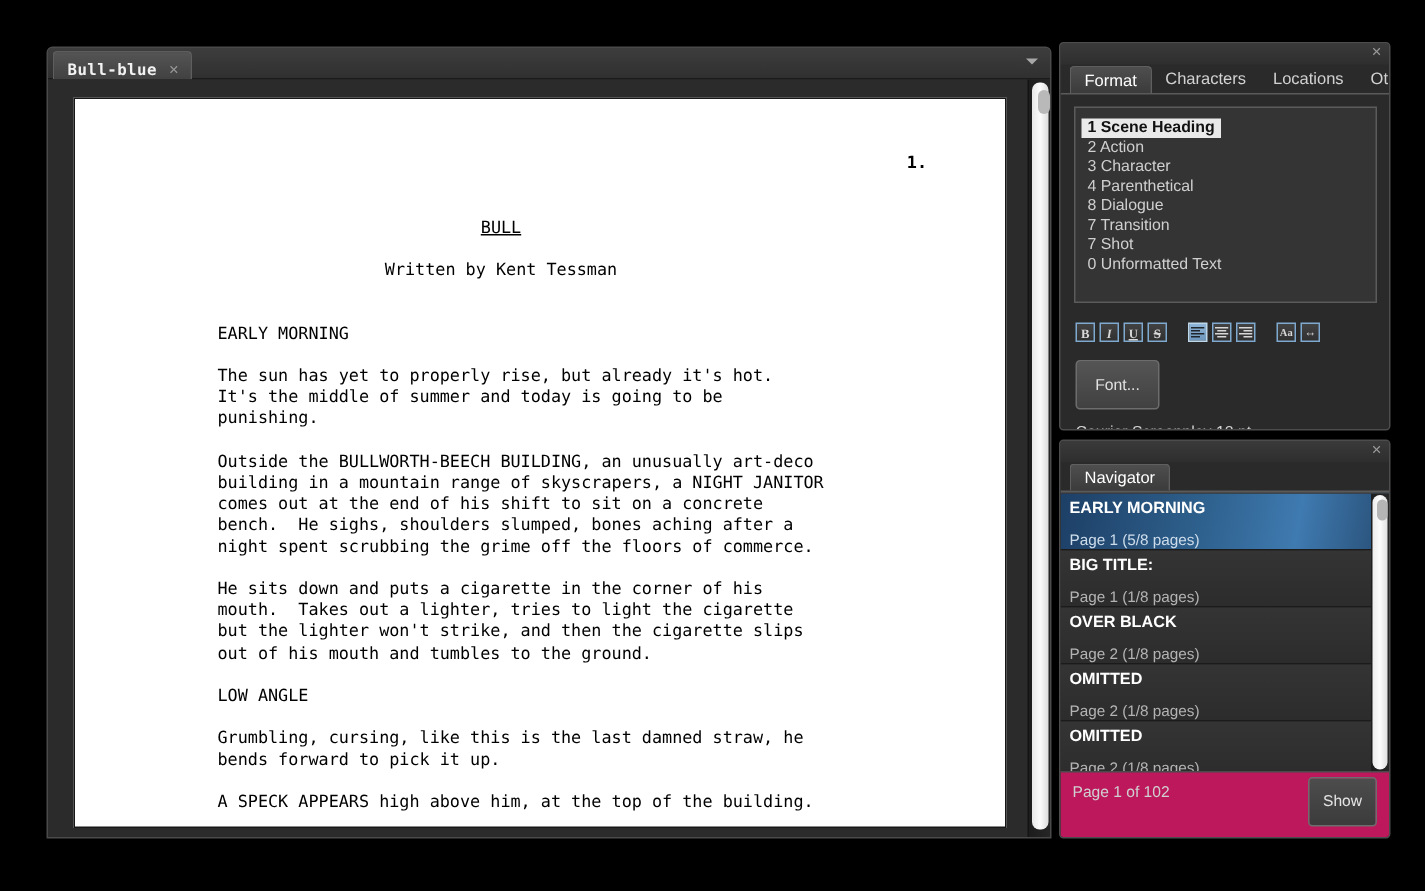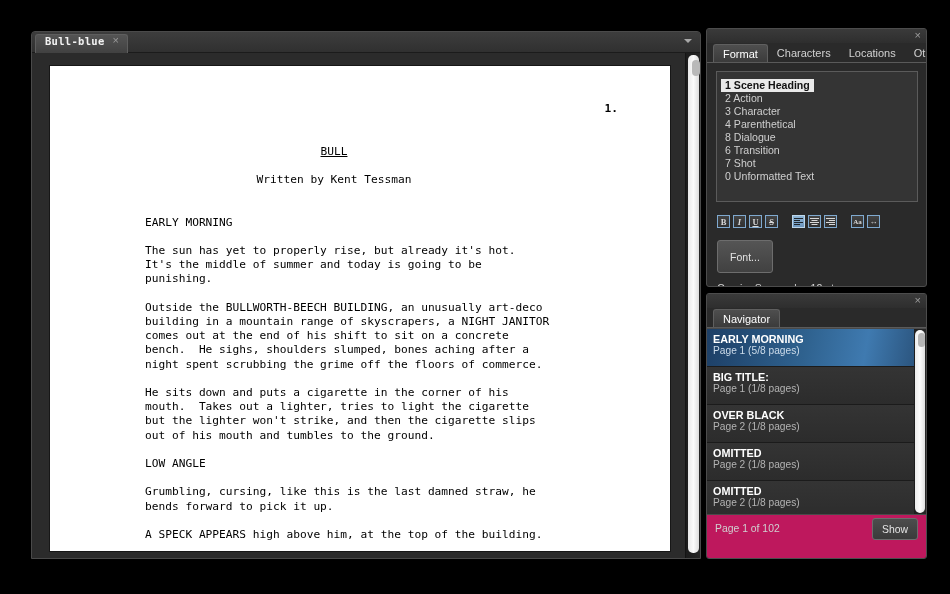--- a/index.html
+++ b/index.html
@@ -22,21 +22,21 @@
     overflow: hidden;
   }
   .tabbar {
     position: relative; height: 21px;
     background: linear-gradient(#3d3d3d, #303030);
     border-bottom: 1px solid #1b1b1b;
   }
   .doctab {
     position: absolute; left: 3px; top: 2px;
     height: 19px; padding: 0 8px 0 9px;
-    display: flex; align-items: flex-start; gap: 8px;
+    display: flex; align-items: flex-end; gap: 8px;
     background: linear-gradient(#545454, #414141);
     border: 1px solid #5e5e5e; border-bottom: none;
     border-top-left-radius: 3px; border-top-right-radius: 3px;
   }
   .doctab .label {
     font-family: "DejaVu Sans Mono", monospace;
     font-size: 10.5px; font-weight: bold; color: #f2f2f2;
     letter-spacing: .3px;
   }
   .doctab .x { font-size: 11px; color: #9a9a9a; line-height: 1; }
@@ -164,21 +164,21 @@
   }
   .nav-item {
     height: 38px; padding: 4px 0 0 6px;
     border-bottom: 1px solid #1b1b1b;
     background: linear-gradient(#343434,#2c2c2c);
   }
   .nav-item.selected {
     background: linear-gradient(100deg,#1d3f66 0%,#2f628f 45%,#3f7ab0 72%,#274d74 100%);
   }
   .nav-title { font-size: 10.8px; font-weight: bold; color: #ffffff; }
-  .nav-sub { font-size: 10.2px; color: #b3b3b3; margin-top: 0; }
+  .nav-sub { font-size: 10.2px; color: #b3b3b3; margin-top: 10px; }
   .nav-item.selected .nav-sub { color: #cddcea; }
   .nav-scrollbar {
     position: absolute; right: 0; top: 0; width: 12px; height: 186px;
     background: linear-gradient(90deg,#1d1d1d,#272727);
   }
   .nav-scrollbar .thumb {
     position: absolute; left: 1px; top: 1px; width: 10px; height: 183px;
     background: linear-gradient(90deg,#ececec,#fcfcfc,#e0e0e0);
     border-radius: 5px;
   }
@@ -189,21 +189,21 @@
   .nav-status {
     position: relative; height: 44px;
     background: #be185d; border-top: 1px solid #4a4a4a;
   }
   .nav-status .pg {
     position: absolute; left: 8px; top: 8px;
     font-size: 10.4px; color: #d0d0d0;
   }
   .show-btn {
     position: absolute; right: 8px; top: 3px;
-    width: 46px; height: 22px;
+    width: 46px; height: 33px;
     background: linear-gradient(#4d4d4d,#3b3b3b);
     border: 1px solid #6d6d6d; border-radius: 3px;
     font-size: 10.4px; color: #e4e4e4;
     display: flex; align-items: center; justify-content: center;
   }
 </style>
 </head>
 <body>
 
 <div class="desktop">
@@ -240,21 +240,21 @@
         <div class="ptab">Locations</div>
         <div class="ptab">Other</div>
       </div>
     <div class="fmt-inner">
       <div class="fmt-list" id="fmt-list">
           <div class="fmt-row"><span class="fmt-item selected">1 Scene Heading</span></div>
           <div class="fmt-row"><span class="fmt-item">2 Action</span></div>
           <div class="fmt-row"><span class="fmt-item">3 Character</span></div>
           <div class="fmt-row"><span class="fmt-item">4 Parenthetical</span></div>
           <div class="fmt-row"><span class="fmt-item">8 Dialogue</span></div>
-          <div class="fmt-row"><span class="fmt-item">6 Transition</span></div>
+          <div class="fmt-row"><span class="fmt-item">7 Transition</span></div>
           <div class="fmt-row"><span class="fmt-item">7 Shot</span></div>
           <div class="fmt-row"><span class="fmt-item">0 Unformatted Text</span></div>
         </div>
 
       <div class="fmt-toolbar">
         <div class="tbtn">
           <span>B</span>
         </div>
         <div class="tbtn">
           <span style="font-style:italic">I</span>

